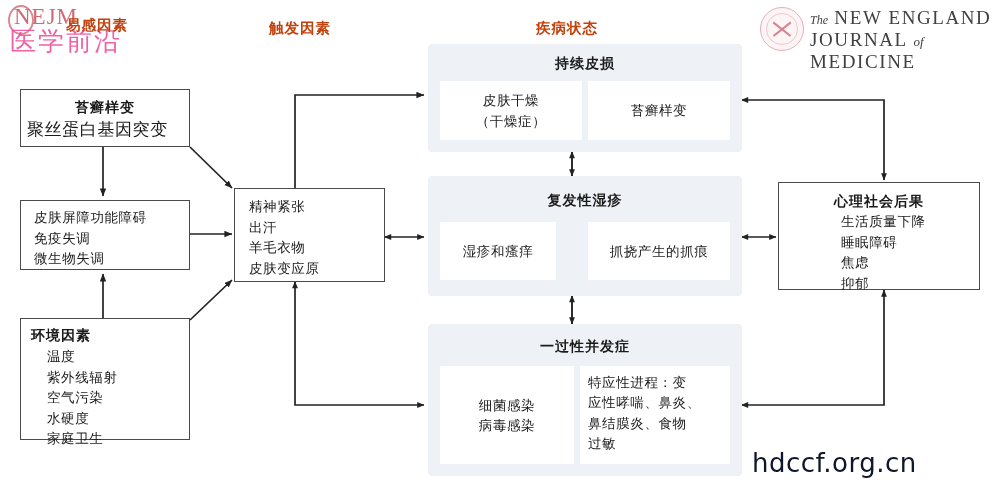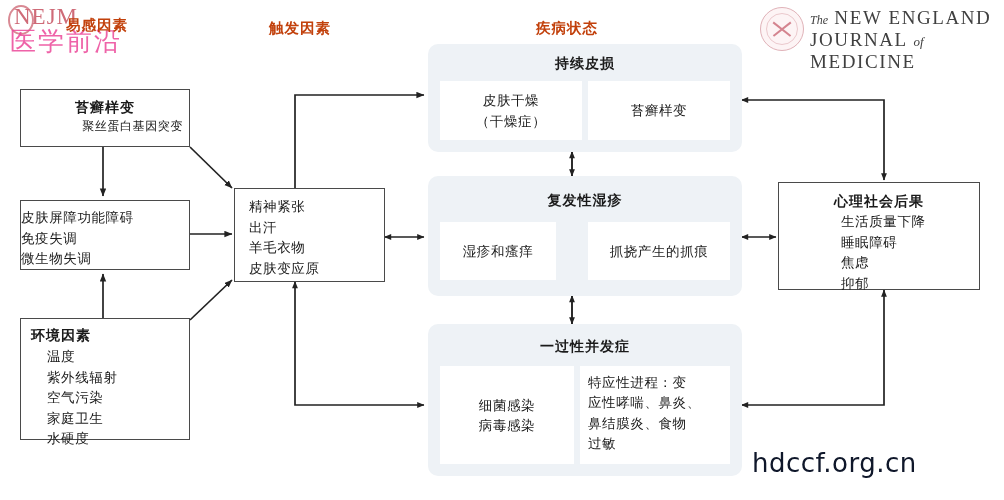--- a/index.html
+++ b/index.html
@@ -62,28 +62,28 @@
   
   .box{
     position:absolute;border:1.4px solid #4a4a4a;background:#ffffff;
     box-sizing:border-box;
   }
   .box .title{
     font-size:14px;font-weight:bold;text-align:center;letter-spacing:1px;
     margin:0;padding:0;line-height:1.45;
   }
   .box .sub{
-    font-size:12px;text-align:right;letter-spacing:.6px;line-height:1.5;
+    font-size:17px;text-align:left;letter-spacing:.6px;line-height:1.5;
   }
   .box ul{margin:0;padding:0;list-style:none;}
   .box ul li{font-size:13.5px;line-height:1.52;letter-spacing:.6px;}
 
   
   .panel{
-    position:absolute;background:#eef2f6;border-radius:10px;box-sizing:border-box;
+    position:absolute;background:#eef2f6;border-radius:4px;box-sizing:border-box;
   }
   .panel .p-title{
     position:absolute;left:0;right:0;text-align:center;font-size:14px;
     font-weight:bold;letter-spacing:1px;color:#1a1a1a;
   }
   .cell{
     position:absolute;background:#ffffff;box-sizing:border-box;
     display:flex;align-items:center;justify-content:center;
     font-size:13.5px;line-height:1.5;letter-spacing:.6px;text-align:center;
   }
@@ -165,36 +165,36 @@
 
       <path d="M742,405 L884,405 L884,290" marker-start="url(#ahb)" marker-end="url(#ahs)"></path>
     </g>
   </svg>
 
   <div class="box" style="left:20px;top:89px;width:170px;height:58px;padding:7px 6px 0;">
     <div class="title">苔癣样变</div>
     <div class="sub">聚丝蛋白基因突变</div>
   </div>
 
-  <div class="box" style="left:20px;top:200px;width:170px;height:70px;padding:6px 0 0 0;">
+  <div class="box" style="left:20px;top:200px;width:170px;height:70px;padding:6px 0 0 13px;">
     <ul>
       <li>皮肤屏障功能障碍</li>
       <li>免疫失调</li>
       <li>微生物失调</li>
     </ul>
   </div>
 
   <div class="box" style="left:20px;top:318px;width:170px;height:122px;padding:6px 0 0 10px;">
     <div style="font-size:14px;font-weight:bold;letter-spacing:1px;line-height:1.5;">环境因素</div>
     <ul style="padding-left:16px;">
       <li>温度</li>
       <li>紫外线辐射</li>
       <li>空气污染</li>
+      <li>水硬度</li>
       <li>家庭卫生</li>
-      <li>水硬度</li>
     </ul>
   </div>
 
   <div class="box" style="left:234px;top:188px;width:151px;height:94px;padding:7px 0 0 14px;">
     <ul>
       <li>精神紧张</li>
       <li>出汗</li>
       <li>羊毛衣物</li>
       <li>皮肤变应原</li>
     </ul>

